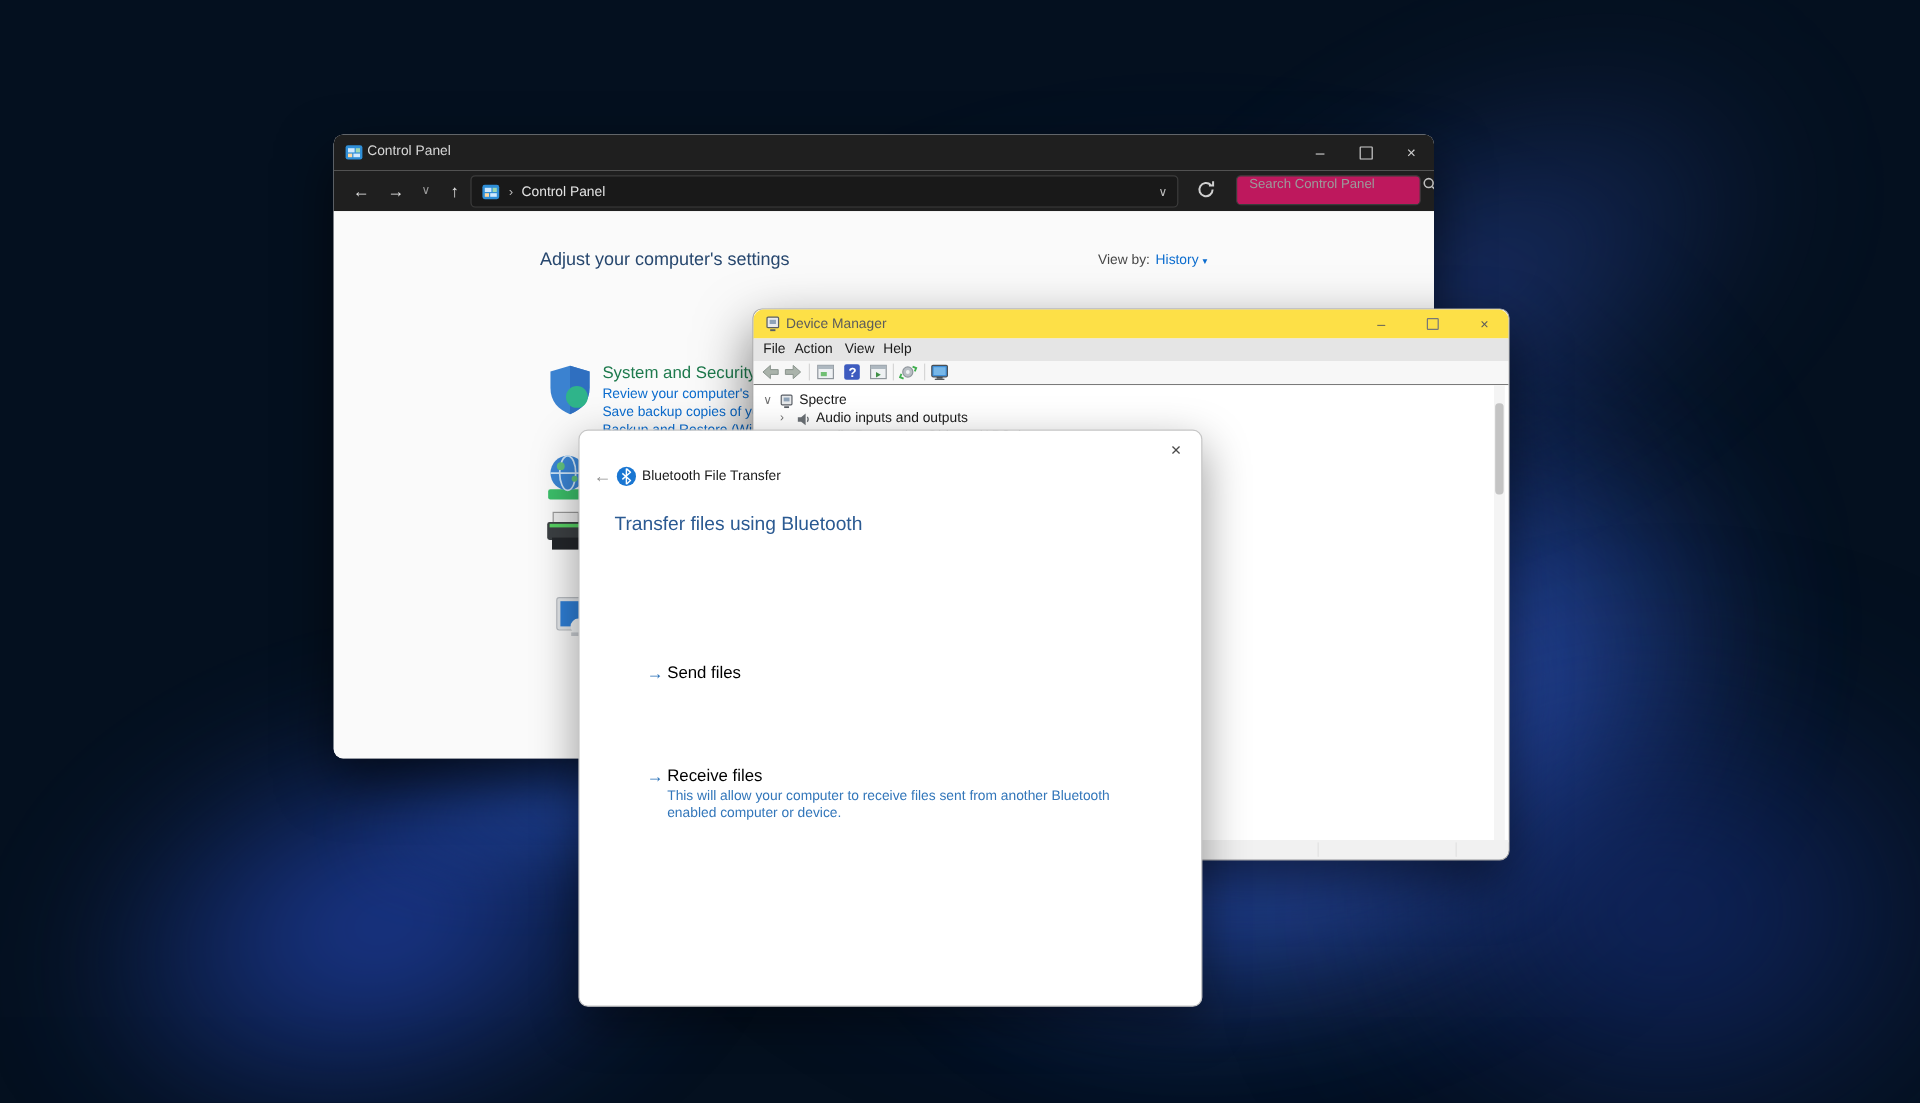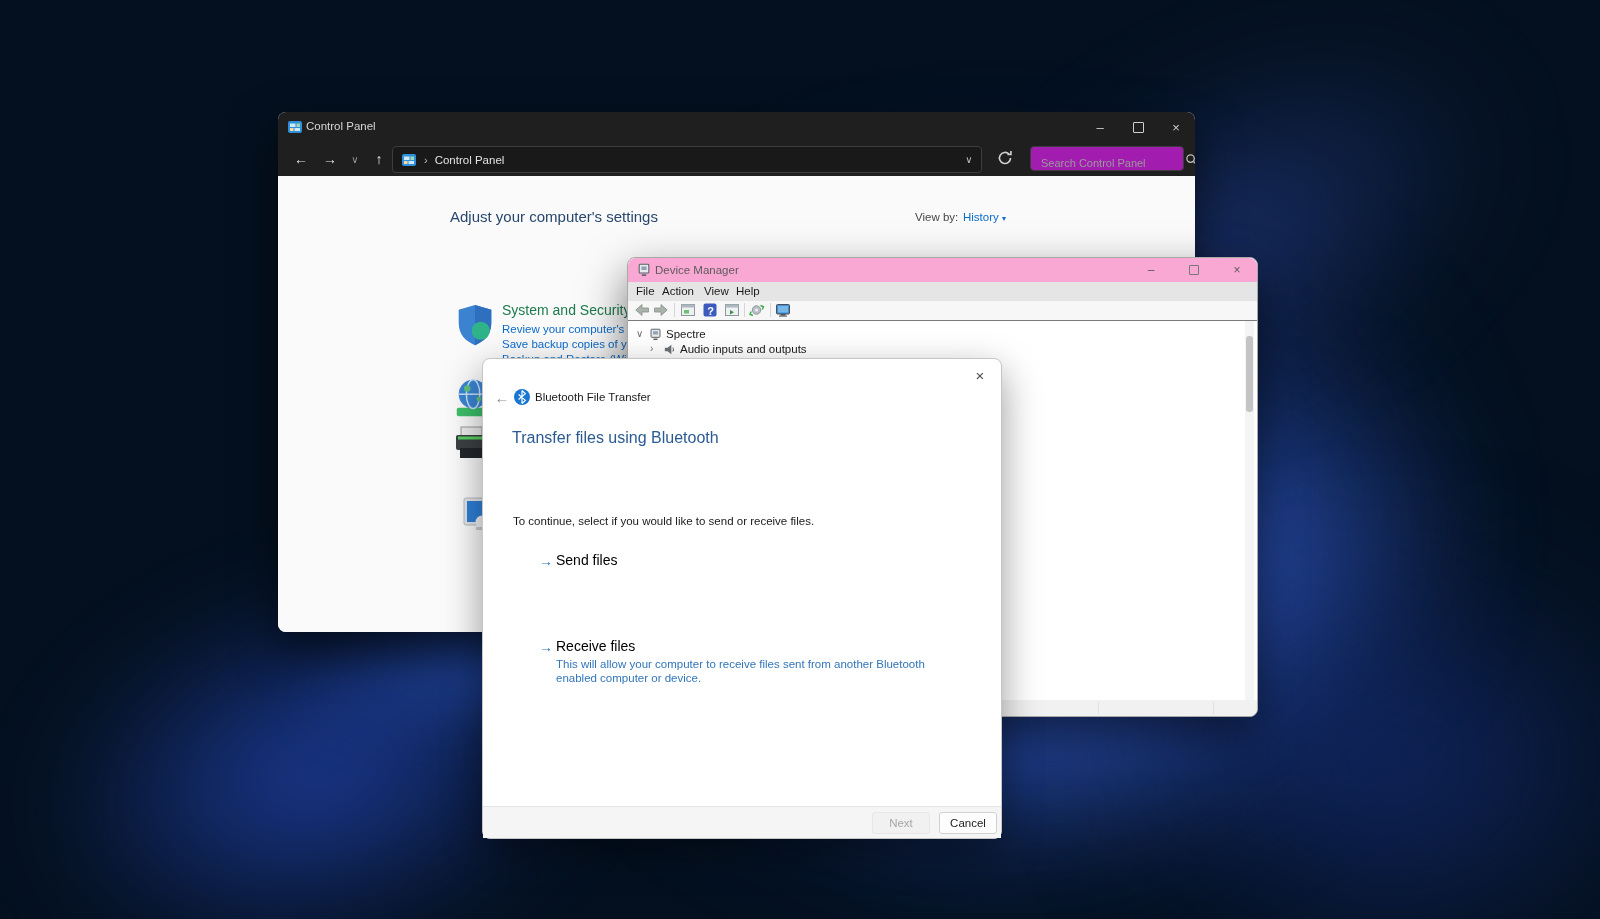--- a/index.html
+++ b/index.html
@@ -15,35 +15,35 @@
   .winctl{position:absolute;top:0;width:38px;height:30px;display:flex;align-items:center;justify-content:center;color:#cfcfcf;font-size:13px}
   .maxbox{width:9px;height:9px;border:1px solid #cfcfcf;border-radius:1px;display:inline-block}
   .cp-addrbar{position:absolute;left:0;top:30px;width:100%;height:34px;background:#1f1f1f}
   .navbtn{position:absolute;top:4px;width:26px;height:26px;display:flex;align-items:center;justify-content:center;color:#e3e3e3;font-size:14px}
   .navbtn.dim{color:#9a9a9a}
   .addr-field{position:absolute;left:114px;top:4px;width:588px;height:25px;background:#191919;border:1px solid #3c3c3c;border-radius:4px;display:flex;align-items:center}
   .addr-field .crumb{font-size:11.5px;color:#e3e3e3}
   .addr-sep{color:#bdbdbd;font-size:11px;margin:0 7px}
   .addr-drop{position:absolute;right:2px;top:3px;width:20px;height:19px;display:flex;align-items:center;justify-content:center;color:#bdbdbd;font-size:10px}
   .refreshbtn{position:absolute;left:718px;top:7px;width:20px;height:20px}
-  .searchbox{position:absolute;left:752px;top:4px;width:154px;height:25px;background:#a21caf;border:1px solid #3c3c3c;border-radius:4px;display:flex;align-items:flex-end;padding:0 8px;box-sizing:border-box}
+  .searchbox{position:absolute;left:752px;top:4px;width:154px;height:25px;background:#be185d;border:1px solid #3c3c3c;border-radius:4px;display:flex;align-items:flex-start;padding:0 8px;box-sizing:border-box}
   .searchbox input{flex:1;background:transparent;border:none;outline:none;color:#bdbdbd;font-size:11px;font-family:"Liberation Sans",sans-serif}
   .searchbox input::placeholder{color:#9b9b9b}
   .cp-body{position:absolute;left:0;top:64px;width:100%;height:456px;background:#fafafa}
   .cp-header{position:absolute;left:172px;top:32px;font-size:15px;color:#27476e}
   .viewby-label{position:absolute;left:637px;top:35px;font-size:11.5px;color:#474747}
   .viewby-value{position:absolute;left:685px;top:35px;font-size:11.5px;color:#0b6cce;cursor:pointer}
   .cat-item{position:absolute;white-space:nowrap}
   .cat-icon{position:absolute;left:0;top:0}
   .cat-name{position:absolute;left:50px;top:0;font-size:14px;color:#1e7a4d;cursor:pointer;white-space:nowrap}
   .cat-link{position:absolute;left:50px;font-size:11.5px;color:#0b6cce;cursor:pointer;white-space:nowrap}
 
   
   .dm{left:627px;top:257px;width:631px;height:460px;background:#fff;border:1px solid #a9a9a9;box-sizing:border-box}
-  .dm-titlebar{position:absolute;left:0;top:0;width:100%;height:24px;background:#f9a8d4;border-radius:8px 8px 0 0}
+  .dm-titlebar{position:absolute;left:0;top:0;width:100%;height:24px;background:#fde047;border-radius:8px 8px 0 0}
   .dm-title{position:absolute;left:27px;top:6px;font-size:11.5px;color:#5c5c5c}
   .dm-ctl{position:absolute;top:0;width:40px;height:24px;display:flex;align-items:center;justify-content:center;color:#5c5c5c;font-size:12px}
   .dm-ctl .maxbox{width:8px;height:8px;border-color:#777}
   .dm-menubar{position:absolute;left:0;top:24px;width:100%;height:19px;background:#e5e5e5}
   .dm-menu{position:absolute;top:3px;font-size:11.5px;color:#1a1a1a;cursor:pointer}
   .dm-toolbar{position:absolute;left:0;top:43px;width:100%;height:19px;background:#f7f7f7;border-bottom:1px solid #7a7a7a}
   .tbi{position:absolute;top:1px;width:17px;height:17px}
   .tbsep{position:absolute;top:2px;width:1px;height:14px;background:#d6d6d6}
   .dm-tree{position:absolute;left:0;top:63px;width:100%;height:381px;background:#fff}
   .tree-row{position:absolute;height:15px;font-size:11.5px;color:#1a1a1a;cursor:default;white-space:nowrap}
@@ -358,26 +358,21 @@
     </span>
   <span class="bt-appicon">
     <svg width="16" height="16" viewBox="0 0 16 16">
         <path d="M8 1.5v13M8 1.5l3.4 3.1-6.8 5.9M8 14.5l3.4-3.1-6.8-5.9" stroke="#fff" fill="none" stroke-width="1.2" stroke-linejoin="round"></path>
       </svg>
   </span>
   <span class="bt-title">Bluetooth File Transfer</span>
 
   <div class="bt-heading">Transfer files using Bluetooth</div>
 
-  <div class="bt-para" style="top:155px">To continue, select if you would like to send or receive files.</div>
 
   <span class="bt-opt-arrow" style="top:194px">→</span>
   <span class="bt-opt-label" style="top:193px">Send files</span>
 
   <span class="bt-opt-arrow" style="top:280px">→</span>
   <span class="bt-opt-label" style="top:279px">Receive files</span>
   <div class="bt-opt-desc" style="top:298px">This will allow your computer to receive files sent from another Bluetooth enabled computer or device.</div>
 
-  <div class="bt-footer">
-    <span class="bt-btn btn-next">Next</span>
-    <span class="bt-btn btn-cancel">Cancel</span>
-  </div>
 </section>
 
 </body></html>

